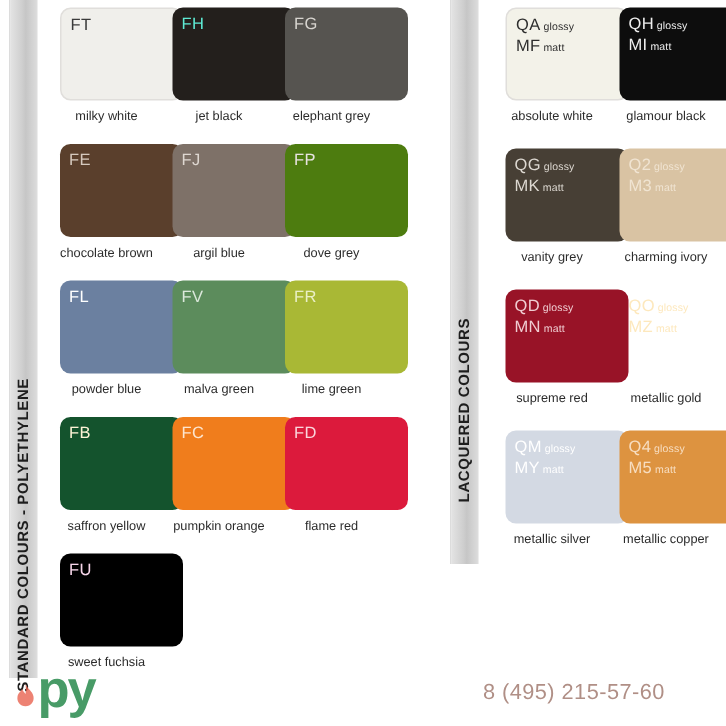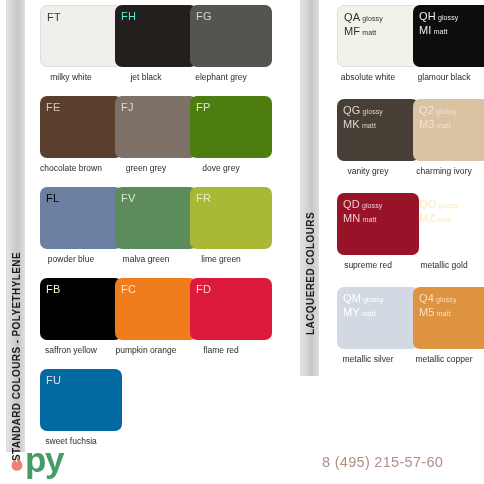--- a/index.html
+++ b/index.html
@@ -200,33 +200,33 @@
           </div>
         </div>
         <div class="chip-name">chocolate brown</div>
       </div>
       <div class="swatch-cell" style="left: 75px; top: 91px;">
         <div class="chip" style="background: rgb(126, 113, 104);">
           <div class="codes" style="color: rgb(222, 215, 209);">
             <span class="code-line"><span class="code-main">FJ</span></span>
           </div>
         </div>
-        <div class="chip-name">green grey</div>
+        <div class="chip-name">argil blue</div>
       </div>
       <div class="swatch-cell" style="left: 150px; top: 91px;">
         <div class="chip" style="background: #4d7c0f;">
           <div class="codes" style="color: rgb(231, 227, 223);">
             <span class="code-line"><span class="code-main">FP</span></span>
           </div>
         </div>
         <div class="chip-name">dove grey</div>
       </div>
       <div class="swatch-cell" style="left: 0px; top: 182px;">
         <div class="chip" style="background: rgb(107, 128, 160);">
-          <div class="codes" style="color: #000000;">
+          <div class="codes" style="color: #ffffff;">
             <span class="code-line"><span class="code-main">FL</span></span>
           </div>
         </div>
         <div class="chip-name">powder blue</div>
       </div>
       <div class="swatch-cell" style="left: 75px; top: 182px;">
         <div class="chip" style="background: rgb(92, 140, 92);">
           <div class="codes" style="color: rgb(219, 232, 219);">
             <span class="code-line"><span class="code-main">FV</span></span>
           </div>
@@ -235,21 +235,21 @@
       </div>
       <div class="swatch-cell" style="left: 150px; top: 182px;">
         <div class="chip" style="background: rgb(169, 184, 53);">
           <div class="codes" style="color: rgb(234, 239, 198);">
             <span class="code-line"><span class="code-main">FR</span></span>
           </div>
         </div>
         <div class="chip-name">lime green</div>
       </div>
       <div class="swatch-cell" style="left: 0px; top: 273px;">
-        <div class="chip" style="background: #000000;">
+        <div class="chip" style="background: #14532d;">
           <div class="codes" style="color: rgb(253, 243, 214);">
             <span class="code-line"><span class="code-main">FB</span></span>
           </div>
         </div>
         <div class="chip-name">saffron yellow</div>
       </div>
       <div class="swatch-cell" style="left: 75px; top: 273px;">
         <div class="chip" style="background: rgb(240, 125, 28);">
           <div class="codes" style="color: rgb(253, 229, 207);">
             <span class="code-line"><span class="code-main">FC</span></span>
@@ -259,21 +259,21 @@
       </div>
       <div class="swatch-cell" style="left: 150px; top: 273px;">
         <div class="chip" style="background: rgb(220, 26, 60); padding-left: 41px;">
           <div class="codes" style="color: rgb(250, 213, 219);">
             <span class="code-line"><span class="code-main">FD</span></span>
           </div>
         </div>
         <div class="chip-name">flame red</div>
       </div>
       <div class="swatch-cell" style="left: 0px; top: 364px;">
-        <div class="chip" style="background: #0369a1;">
+        <div class="chip" style="background: #000000;">
           <div class="codes" style="color: rgb(247, 214, 234);">
             <span class="code-line"><span class="code-main">FU</span></span>
           </div>
         </div>
         <div class="chip-name">sweet fuchsia</div>
       </div>
     </div>
 
   <div class="grid" id="grid-lacquered">
       <div class="swatch-cell" style="left: 0px; top: 0px;">

